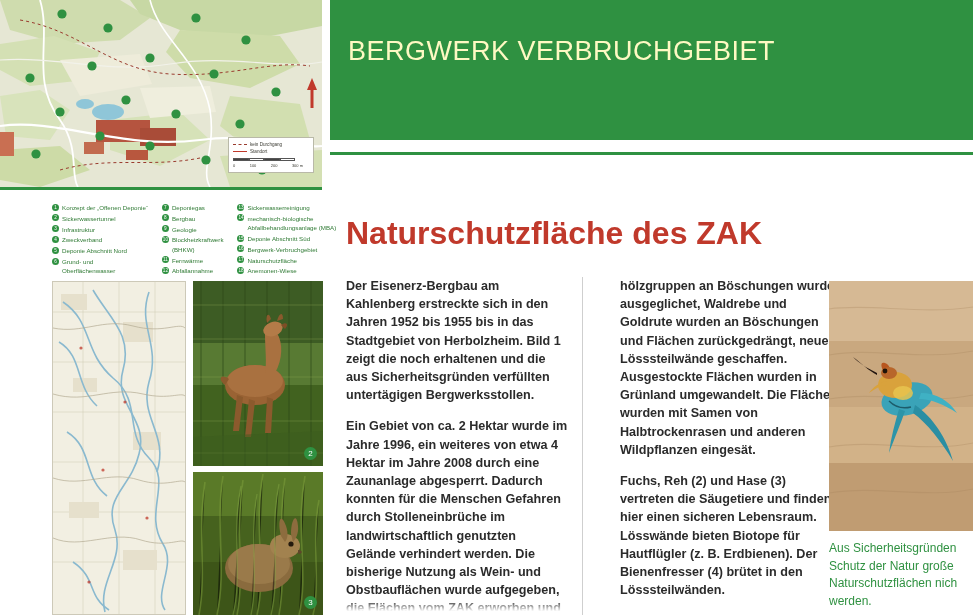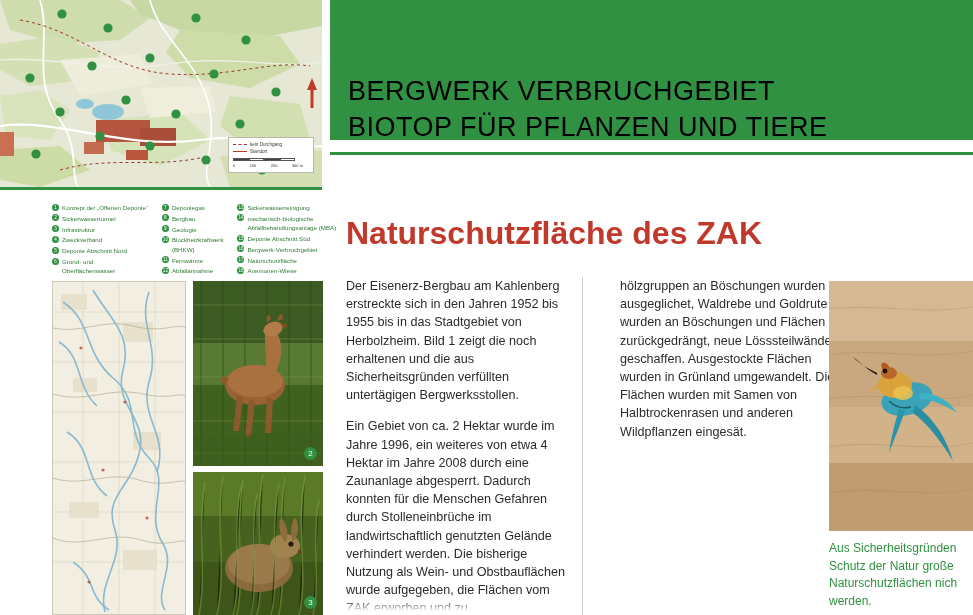--- a/index.html
+++ b/index.html
@@ -13,28 +13,27 @@
     position: relative;
   }
 
   
   .header-banner {
     position: absolute;
     left: 330px; top: 0; width: 643px; height: 140px;
     background: #2f9141;
   }
   .header-banner .title-line {
-    color: #000000;
+    color: #fef9c3;
     font-size: 27px;
     letter-spacing: 0.5px;
     font-weight: 400;
     line-height: 34px;
     padding-left: 18px;
     white-space: nowrap;
-    margin-top: 40px;
   }
   .header-banner .tl1 { position: absolute; left: 0; top: 34px; }
   .header-banner .tl2 { position: absolute; left: 0; top: 70px; }
 
   .header-underline {
     position: absolute;
     left: 330px; top: 152px; width: 643px; height: 3px;
     background: #2f9141;
   }
 
@@ -101,21 +100,21 @@
   
   .col-text {
     position: absolute;
     font-size: 12.6px;
     line-height: 18.2px;
     color: #2b2b2b;
     text-align: left;
   }
   .col1 { left: 346px; top: 277px; width: 222px; }
   .col2 { left: 620px; top: 277px; width: 222px; }
-  .col-text p { margin: 0 0 13px 0; }
+  .col-text p { margin: 0 0 13px 0; font-weight: bold; }
 
   .col-divider {
     position: absolute;
     left: 582px; top: 277px; width: 1px; height: 338px;
     background: #cfcfcf;
   }
 
   
   .img-card { position: absolute; background: #fff; overflow: hidden; }
   .old-map {
@@ -238,21 +237,20 @@
         <span>100</span>
         <span>200</span>
         <span>300 m</span>
       </div>
     </div>
   </div>
 </div>
 
 <div class="header-banner">
   <div class="title-line tl1">BERGWERK VERBRUCHGEBIET</div>
-  <div class="title-line tl2">BIOTOP FÜR PFLANZEN UND TIERE</div>
 </div>
 <div class="header-underline"></div>
 
 <div class="legend-list">
   <div class="legend-col">
     <div class="legend-item">
         <span class="legend-num">1</span>
         <span class="legend-text">Konzept der „Offenen Deponie“</span>
       </div>
     <div class="legend-item">
@@ -439,20 +437,21 @@
 
 <div class="col-divider"></div>
 
 <div class="col-text col1">
   <p>Der Eisenerz-Bergbau am Kahlenberg erstreckte sich in den Jahren 1952 bis 1955 bis in das Stadtgebiet von Herbolzheim. Bild 1 zeigt die noch erhaltenen und die aus Sicherheitsgründen verfüllten untertägigen Bergwerksstollen.</p>
   <p>Ein Gebiet von ca. 2 Hektar wurde im Jahre 1996, ein weiteres von etwa 4 Hektar im Jahre 2008 durch eine Zaunanlage abgesperrt. Dadurch konnten für die Menschen Gefahren durch Stolleneinbrüche im landwirtschaftlich genutzten Gelände verhindert werden. Die bisherige Nutzung als Wein- und Obstbauflächen wurde aufgegeben, die Flächen vom ZAK erworben und zu Naturschutzflächen umgestaltet: Reben wurden ausgestockt, große</p>
 </div>
 
 <div class="col-text col2">
   <p>hölzgruppen an Böschungen wurden ausgeglichet, Waldrebe und Goldrute wurden an Böschungen und Flächen zurückgedrängt, neue Lösssteilwände geschaffen. Ausgestockte Flächen wurden in Grünland umgewandelt. Die Flächen wurden mit Samen von Halbtrockenrasen und anderen Wildpflanzen eingesät.</p>
+  <p>Fuchs, Reh (2) und Hase (3) vertreten die Säugetiere und finden hier einen sicheren Lebensraum. Lösswände bieten Biotope für Hautflügler (z. B. Erdbienen). Der Bienenfresser (4) brütet in den Lösssteilwänden.</p>
 </div>
 
 <div class="mask-bottom"></div>
 
 <div class="img-card photo-bee">
   <svg width="144" height="250" viewBox="0 0 144 250">
     <rect width="144" height="250" fill="#cdae8a"></rect>
     <rect y="0" width="144" height="64" fill="#d6b994"></rect>
     <rect y="60" width="144" height="70" fill="#c9a87f"></rect>
     <rect y="126" width="144" height="60" fill="#d2b288"></rect>

